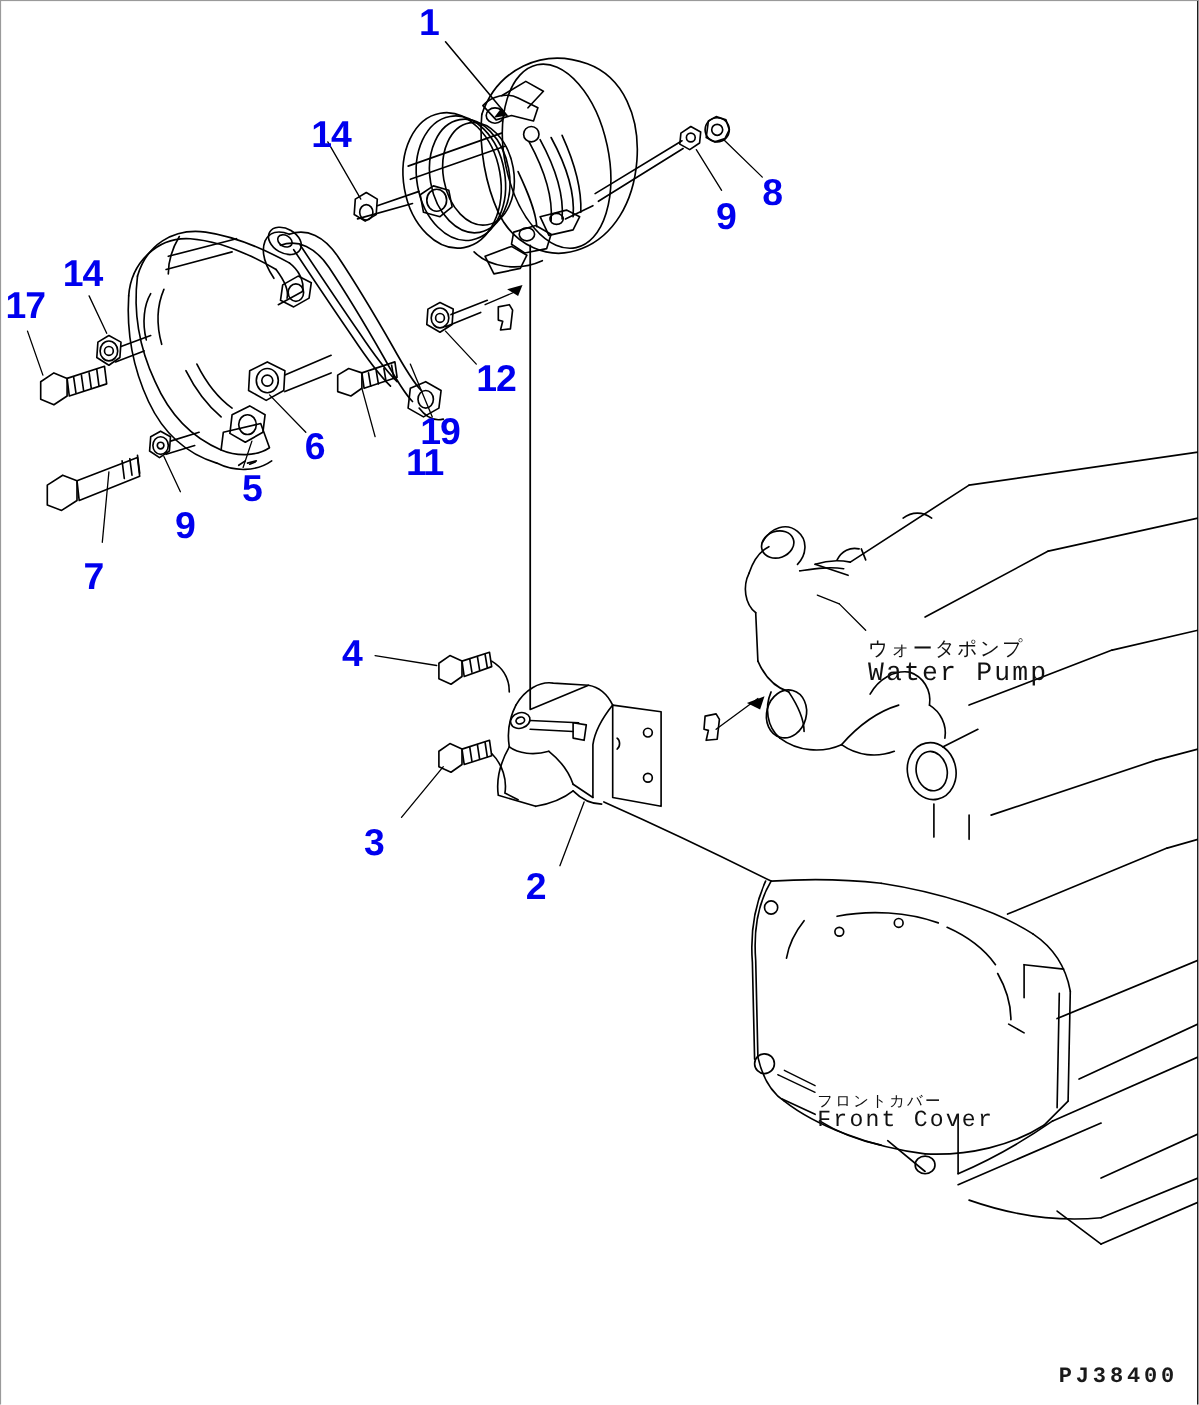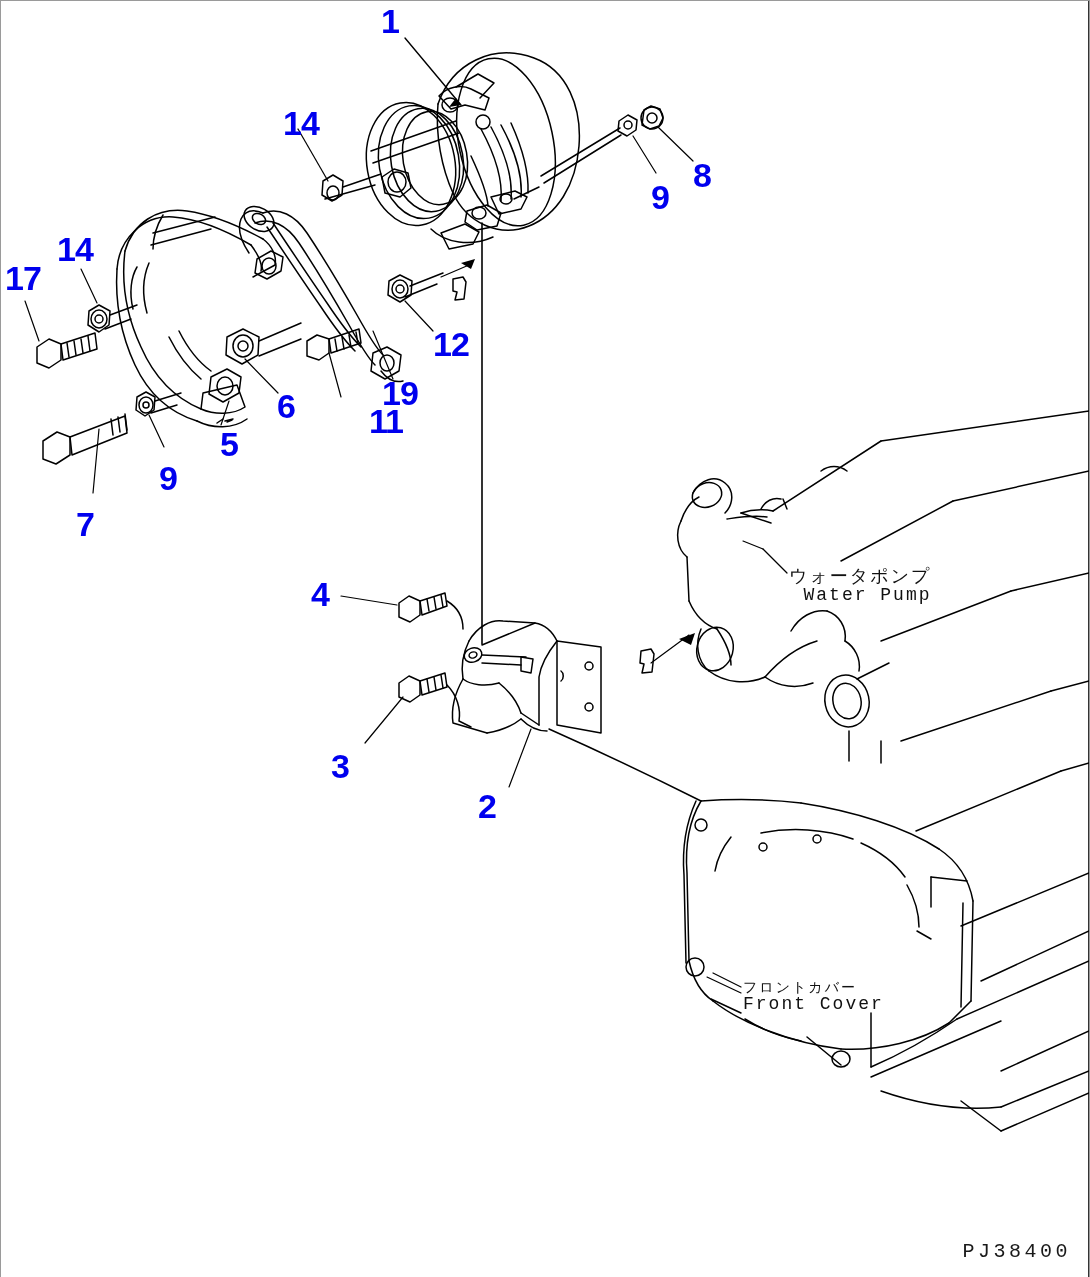--- a/index.html
+++ b/index.html
@@ -12,23 +12,23 @@
   }
   #art{position:absolute;left:0;top:0;width:1090px;height:1277px;}
   .callout{
     position:absolute;color:#0000ee;font-family:"Liberation Sans",sans-serif;
     font-weight:bold;font-size:34px;line-height:34px;letter-spacing:-1px;
     white-space:nowrap;user-select:none;
   }
   #drawing-no{
     position:absolute;right:18px;bottom:14px;
     font-family:"Liberation Mono",monospace;font-size:20px;letter-spacing:3.5px;
-    color:#1a1a1a;white-space:nowrap;
+    color:#1a1a1a;white-space:nowrap;font-weight:bold;
   }
-  .jp-label{font-family:"DejaVu Sans",sans-serif;}
+  .jp-label{font-family:"DejaVu Sans",sans-serif;margin-top:14px;}
 </style>
 </head>
 <body>
 
 <div id="page">
 
   <svg id="art" viewBox="0 0 1090 1277" xmlns="http://www.w3.org/2000/svg" fill="none" stroke="#000" stroke-width="1.6" stroke-linecap="round" stroke-linejoin="round">
 
     <g stroke-width="1.6">
       <line x1="1088" y1="0" x2="1088" y2="1277"></line>
@@ -380,23 +380,23 @@
   <div class="callout" style="left:276px;top:388px;">6</div>
   <div class="callout" style="left:219px;top:426px;">5</div>
   <div class="callout" style="left:158px;top:460px;">9</div>
   <div class="callout" style="left:75px;top:506px;">7</div>
   <div class="callout" style="left:310px;top:576px;">4</div>
   <div class="callout" style="left:330px;top:748px;">3</div>
   <div class="callout" style="left:477px;top:788px;">2</div>
 
   <div style="position:absolute;left:788px;top:566px;line-height:1.05;color:#111;">
     <div class="jp-label" style="font-size:18px;letter-spacing:2px;">ウォータポンプ</div>
-    <div style="font-family:'Liberation Mono',monospace;font-size:18px;letter-spacing:2px;text-align:right;">Water Pump</div>
+    <div style="font-family:'Liberation Mono',monospace;font-size:24px;letter-spacing:2px;text-align:right;">Water Pump</div>
   </div>
 
   <div style="position:absolute;left:742px;top:979px;line-height:1.05;color:#111;">
     <div class="jp-label" style="font-size:14px;letter-spacing:2px;">フロントカバー</div>
-    <div style="font-family:'Liberation Mono',monospace;font-size:18px;letter-spacing:2px;">Front Cover</div>
+    <div style="font-family:'Liberation Mono',monospace;font-size:21px;letter-spacing:2px;">Front Cover</div>
   </div>
 
   <div id="drawing-no">PJ38400</div>
 
 </div>
 
 </body></html>

